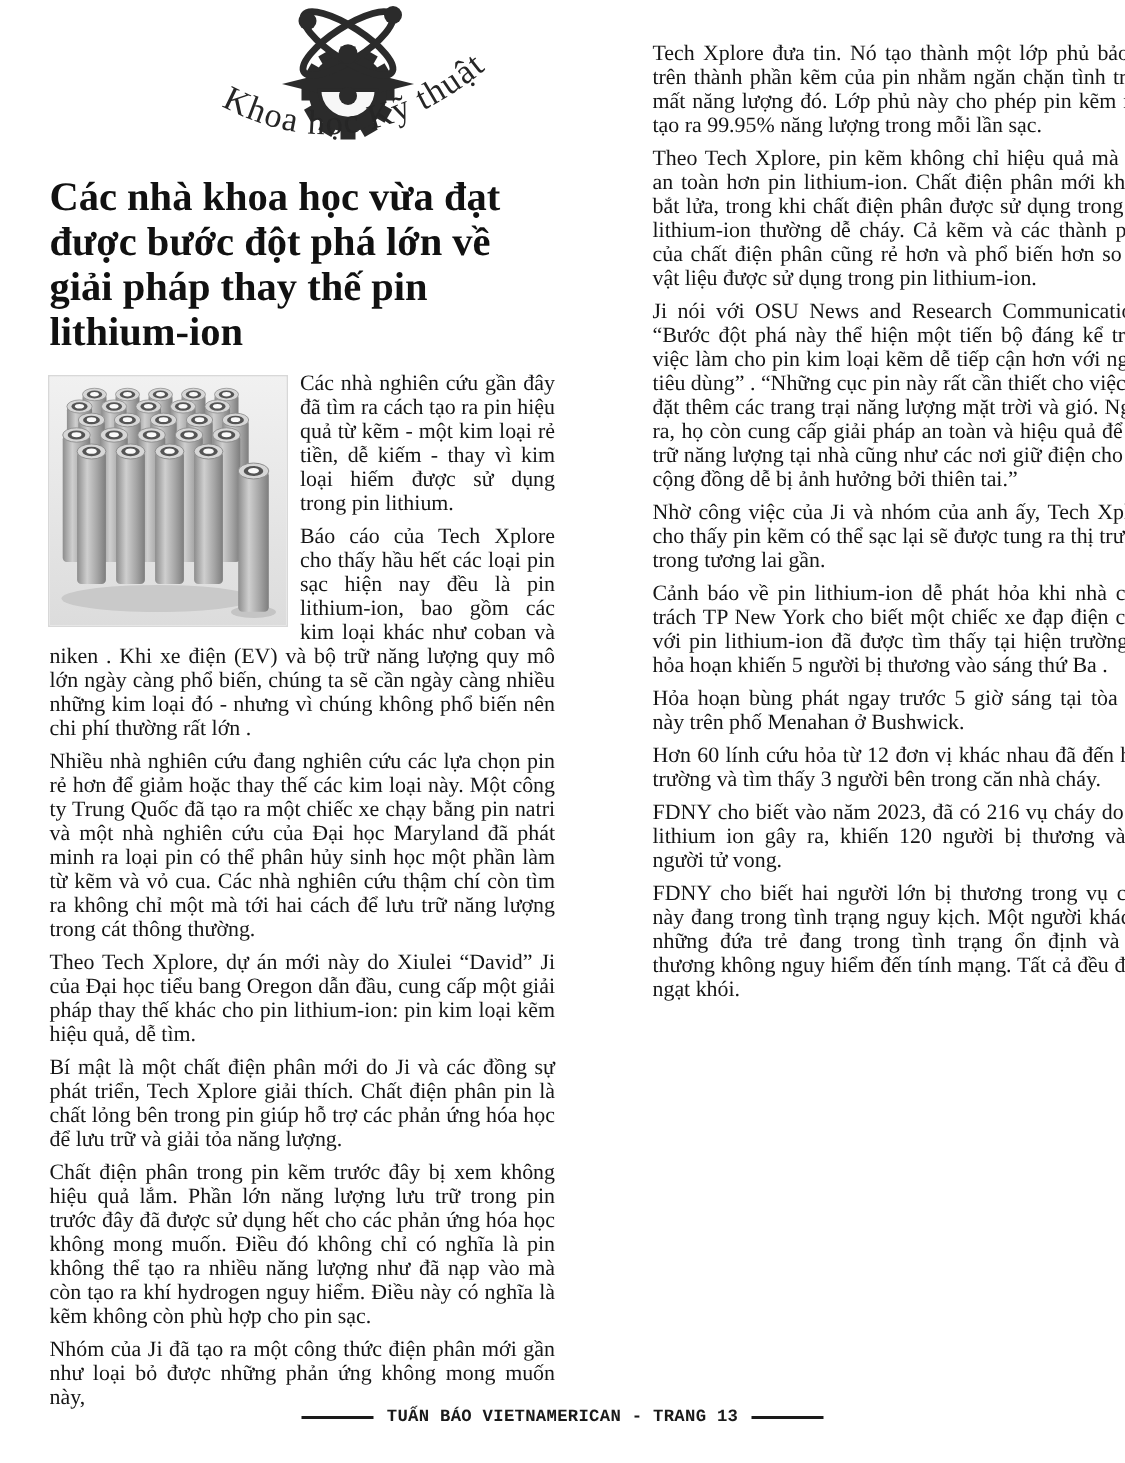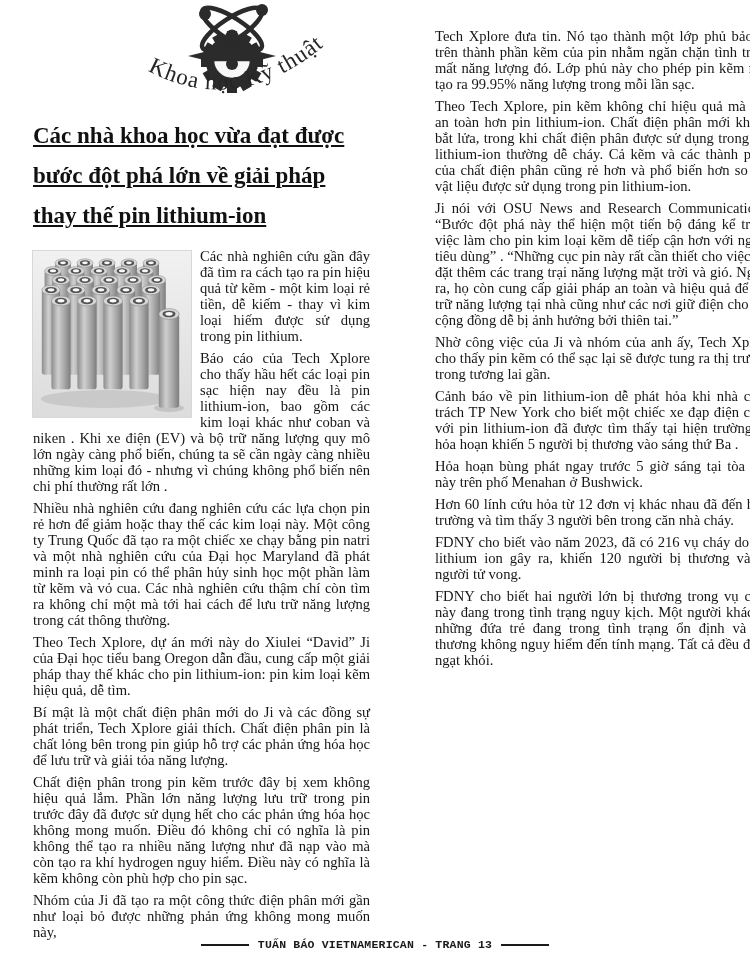--- a/index.html
+++ b/index.html
@@ -15,21 +15,21 @@
   .arc-text { font-family:"Liberation Serif", serif; font-size:23px; fill:#262626; letter-spacing:1px; }
 
   
   .col { position:absolute; width:337px; }
   .col-left  { left:33px;  top:116px; }
   .col-right { left:389px; top:28px;margin-left:46px; }
 
   h1.headline, h2.headline {
     font-family:"Liberation Serif", serif; font-weight:bold; color:#111;
   }
-  h1.headline { font-size:23px; line-height:40px; margin:0 0 12px 0;text-decoration:underline; }
+  h1.headline { font-size:27px; line-height:30px; margin:0 0 12px 0; }
   h2.headline { font-size:26.5px; line-height:30px; margin:16px 0 10px 0; }
 
   p.body {
     font-size:14.6px; line-height:16px; text-align:justify;
     margin:0 0 6px 0; color:#161616;
   }
 
   .photo {
     float:left; width:158px; height:166px; margin:3px 9px 3px 0;
     outline:1px solid #d8d8d8;

